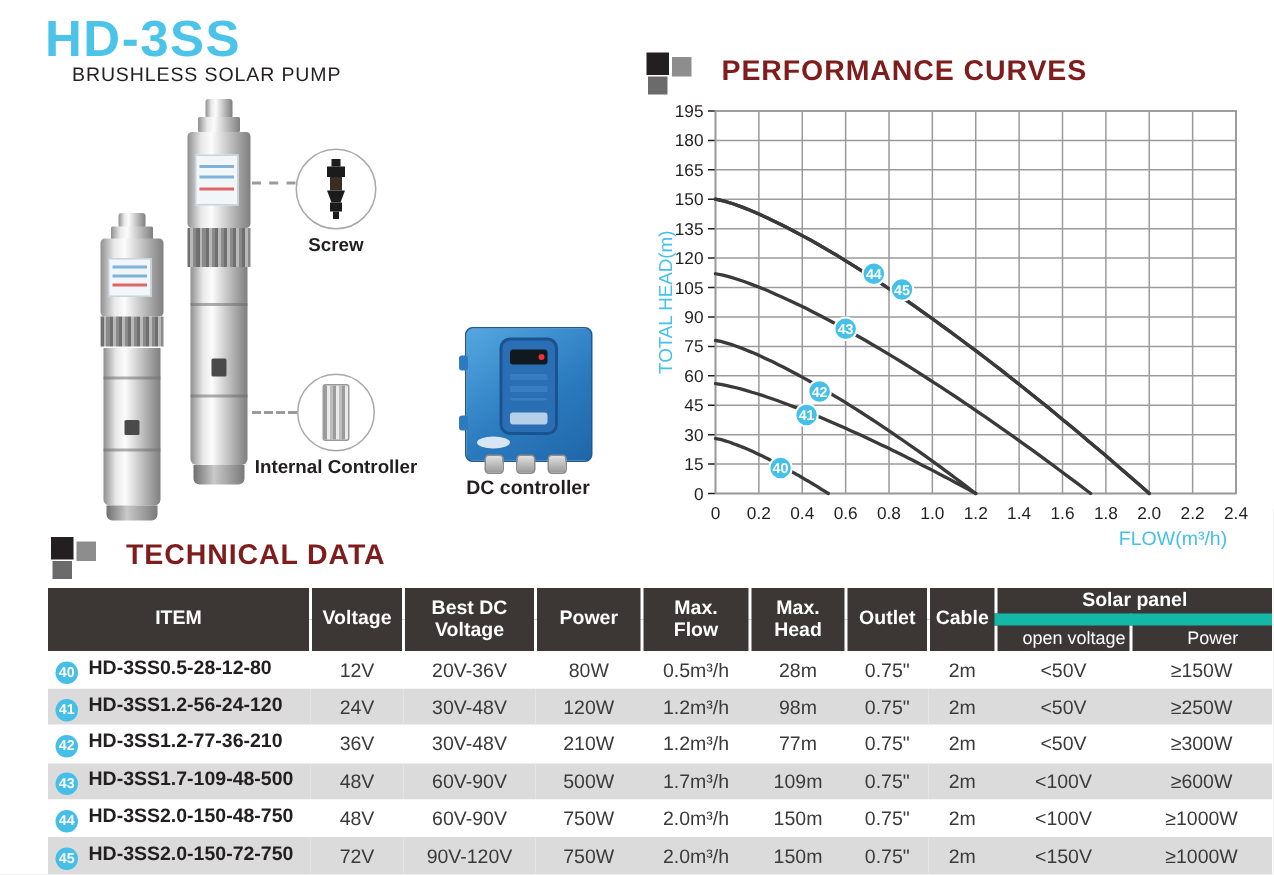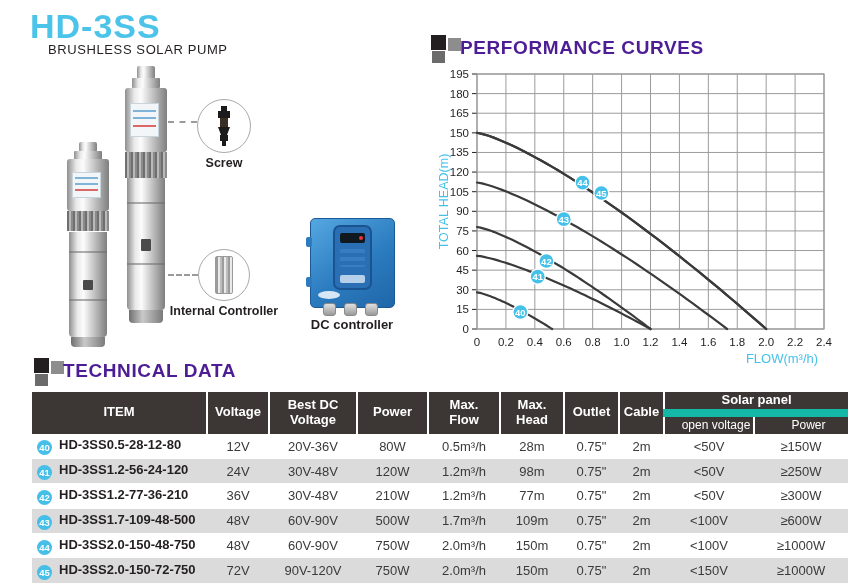--- a/index.html
+++ b/index.html
@@ -15,22 +15,22 @@
     color:#4cc4ea; letter-spacing:1px; }
   .brand-sub { position:absolute; left:48px; top:42px; font-size:13px; color:#231f20;
     letter-spacing:.6px; }
 
   
   .section-hdr { position:absolute; height:30px; }
   .sq-icon { position:absolute; left:0; top:0; width:32px; height:32px; }
   .sq-icon .sq-a { position:absolute; left:1px; top:3px; width:15px; height:15px; background:#231f20; }
   .sq-icon .sq-b { position:absolute; left:18px; top:6px; width:13px; height:13px; background:#8d8d8d; }
   .sq-icon .sq-c { position:absolute; left:2px; top:19px; width:13px; height:12px; background:#6b6b6b; }
-  .section-title { position:absolute; left:30px; top:5px; font-size:19px; font-weight:bold;
-    color:#4c1d95; letter-spacing:.6px; white-space:nowrap; }
+  .section-title { position:absolute; left:51px; top:5px; font-size:19px; font-weight:bold;
+    color:#7f1d1d; letter-spacing:.6px; white-space:nowrap; }
   #perf-hdr { left:430px; top:32px; }
   #tech-hdr { left:33px; top:355px; }
 
   
   .pump { position:absolute; }
   .pump > div { position:absolute; }
   .metal { background:linear-gradient(90deg,#8f8f8f 0%,#e9e9e9 22%,#fcfcfc 38%,#cfcfcf 60%,#9c9c9c 85%,#7f7f7f 100%); }
   .p-cap   { left:30%; top:0;     width:40%; height:5%;  border-radius:2px; }
   .p-capb  { left:18%; top:4.6%;  width:64%; height:4%;  border-radius:1px; }
   .p-upper { left:2%;  top:8.4%;  width:96%; height:25%; border-radius:3px; }

